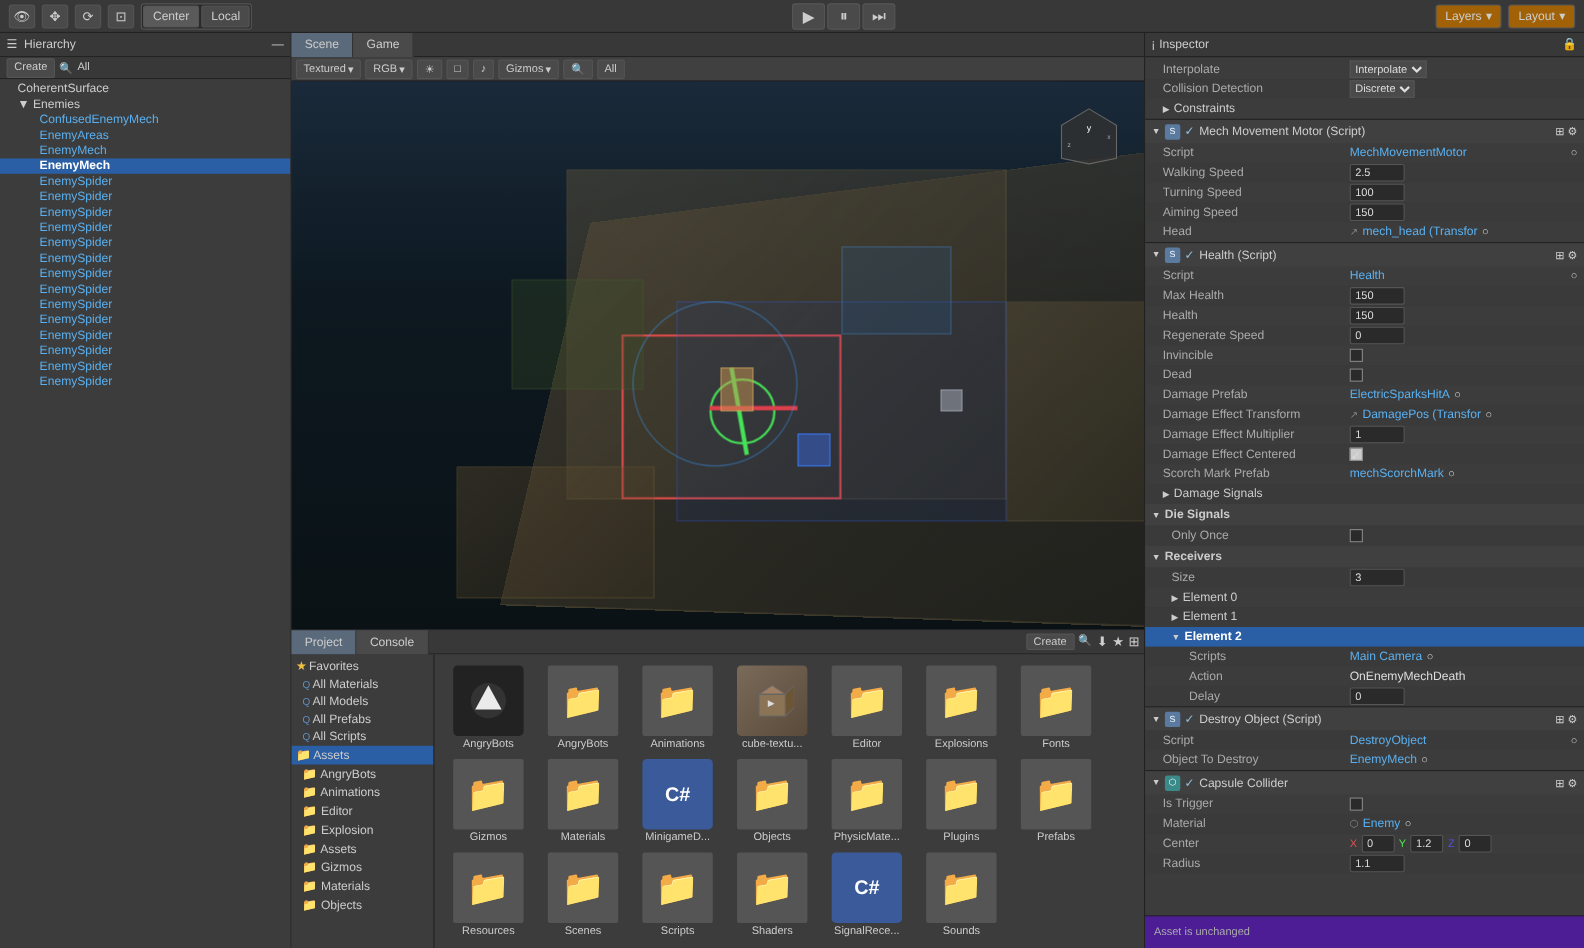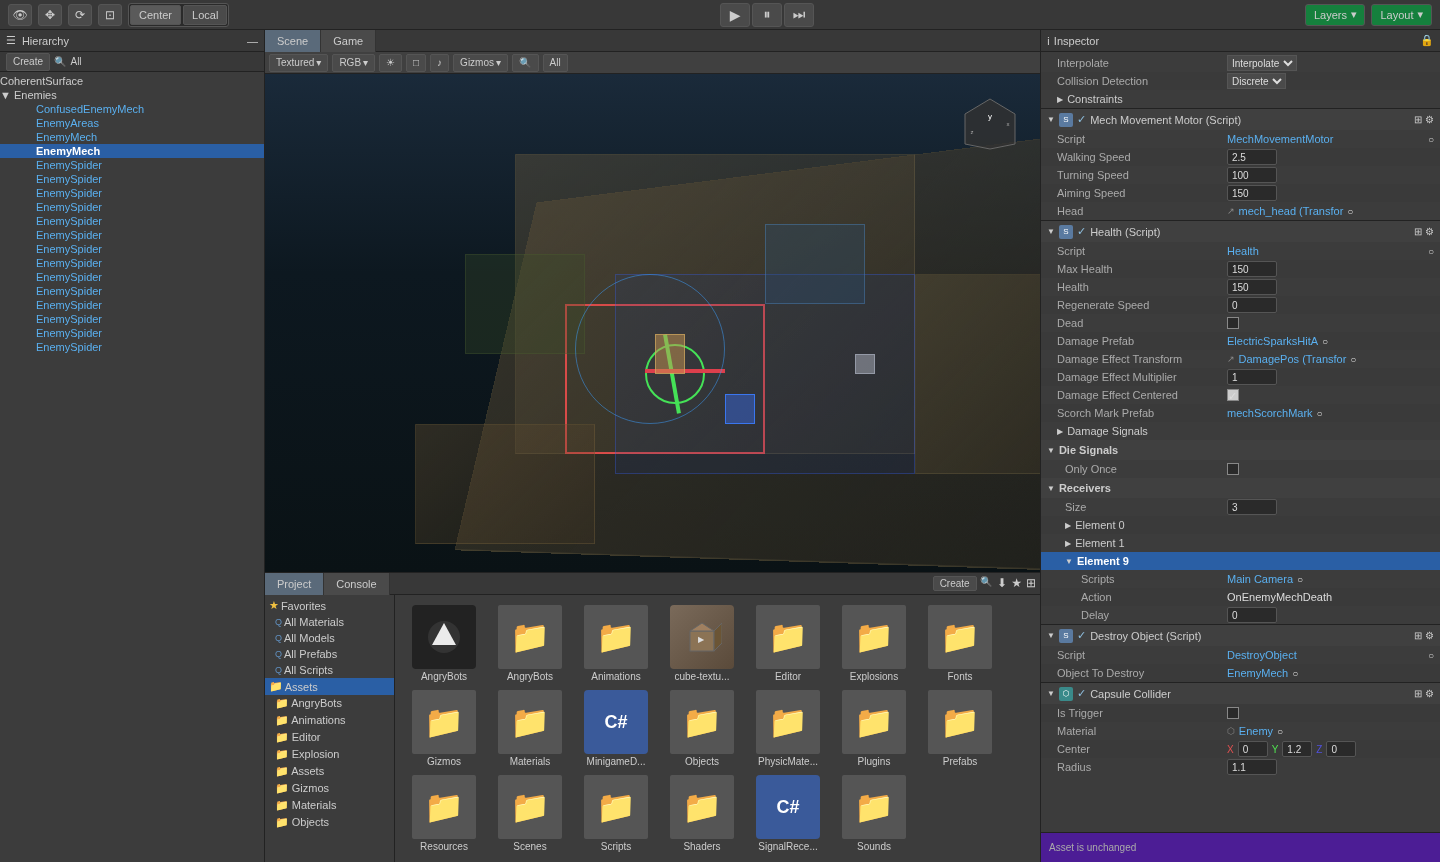--- a/index.html
+++ b/index.html
@@ -59,21 +59,21 @@
       background: #4a4a4a;
       border: 1px solid #555;
       border-radius: 3px;
       display: flex; align-items: center; justify-content: center;
       cursor: pointer;
       color: #ccc;
       font-size: 14px;
     }
     .dropdown-btn {
       height: 22px;
-      background: #15803d;
+      background: #a16207;
       border: 1px solid #555;
       border-radius: 3px;
       color: #ccc;
       font-size: 11px;
       padding: 0 8px;
       cursor: pointer;
       display: flex; align-items: center; gap: 4px;
     }
 
     
@@ -121,21 +121,21 @@
       background: #3c3c3c;
       padding: 2px 0;
     }
     .hierarchy-item {
       padding: 1px 4px 1px 16px;
       cursor: pointer;
       font-size: 11px;
       white-space: nowrap;
     }
     .hierarchy-item.selected { background: #2a5fa5; color: #fff; }
-    .hierarchy-item.root { padding-left: 0; color: #ccc; }
+    .hierarchy-item.root { padding-left: 16px; color: #ccc; }
     .hierarchy-item.child { padding-left: 36px; color: #5ab0f0; }
     .hierarchy-item.bold { font-weight: bold; color: #fff; }
 
     
     #center-panel {
       flex: 1;
       display: flex;
       flex-direction: column;
     }
 
@@ -798,20 +798,26 @@
           <input class="inspector-input" type="text" value="150" style="">
         </div>
       </div>
       <div class="inspector-row">
         <div class="inspector-label">Regenerate Speed</div>
         <div class="inspector-value">
           <input class="inspector-input" type="text" value="0" style="">
         </div>
       </div>
       <div class="inspector-row">
+        <div class="inspector-label">Invincible</div>
+        <div class="inspector-value">
+          <span class="checkbox-empty"></span>
+        </div>
+      </div>
+      <div class="inspector-row">
         <div class="inspector-label">Dead</div>
         <div class="inspector-value">
           <span class="checkbox-empty"></span>
         </div>
       </div>
       <div class="inspector-row">
         <div class="inspector-label">Damage Prefab</div>
         <div class="inspector-value">
           <span class="inspector-link">ElectricSparksHitA</span>
           <span style="font-size:10px;">○</span>
@@ -874,21 +880,21 @@
         <span style="font-size:8px;margin-left:8px;">▶</span>
         <span style="margin-left:4px;">Element 0</span>
       </div>
       <div class="inspector-row" style="cursor:pointer;">
         <span style="font-size:8px;margin-left:8px;">▶</span>
         <span style="margin-left:4px;">Element 1</span>
       </div>
 
       <div class="inspector-row element-2-selected">
         <span style="font-size:8px;margin-left:8px;">▼</span>
-        <span style="margin-left:4px;color:#fff;font-weight:bold;">Element 9</span>
+        <span style="margin-left:4px;color:#fff;font-weight:bold;">Element 2</span>
       </div>
       <div class="inspector-row">
         <div class="inspector-label" style="padding-left:24px;">Scripts</div>
         <div class="inspector-value">
           <span class="inspector-link">Main Camera</span>
           <span style="font-size:10px;">○</span>
         </div>
       </div>
       <div class="inspector-row">
         <div class="inspector-label" style="padding-left:24px;">Action</div>

